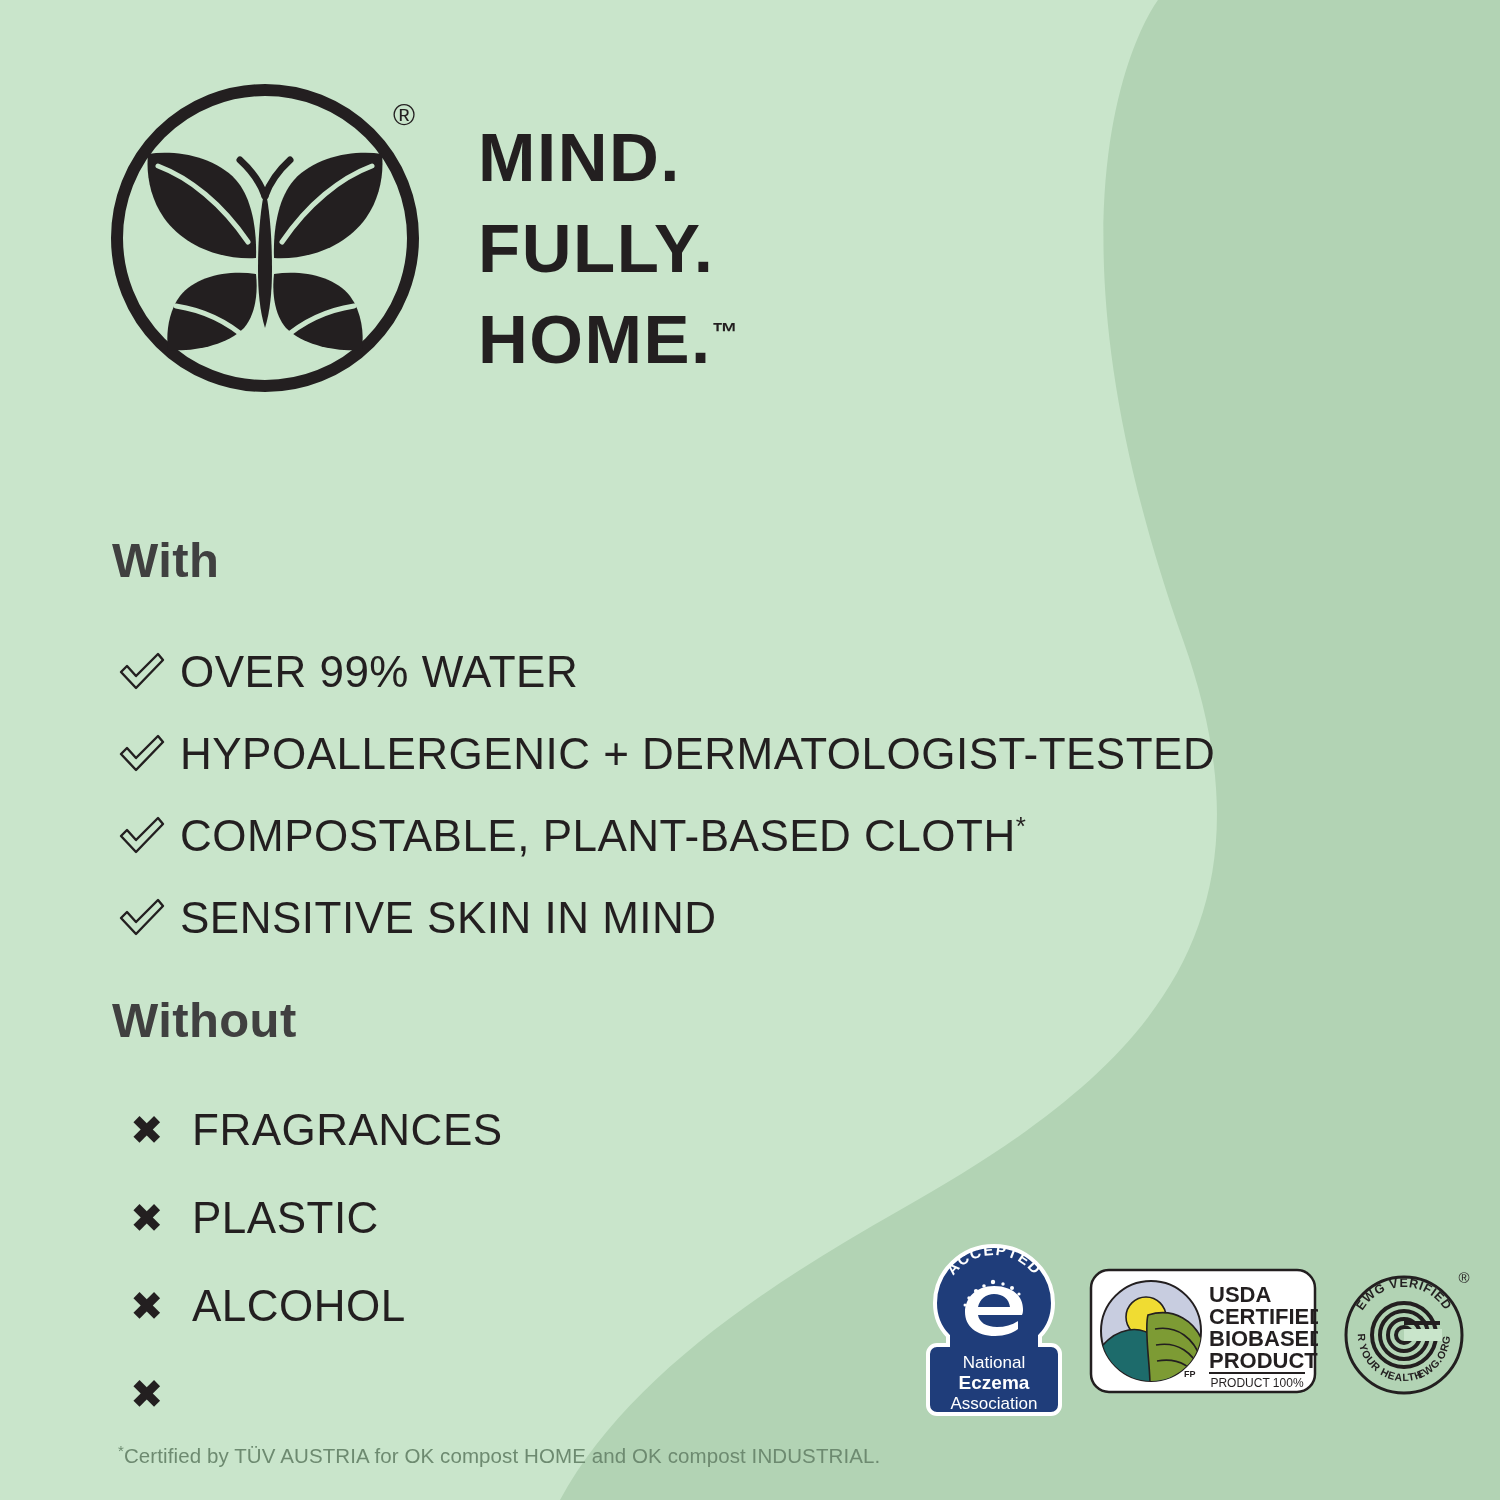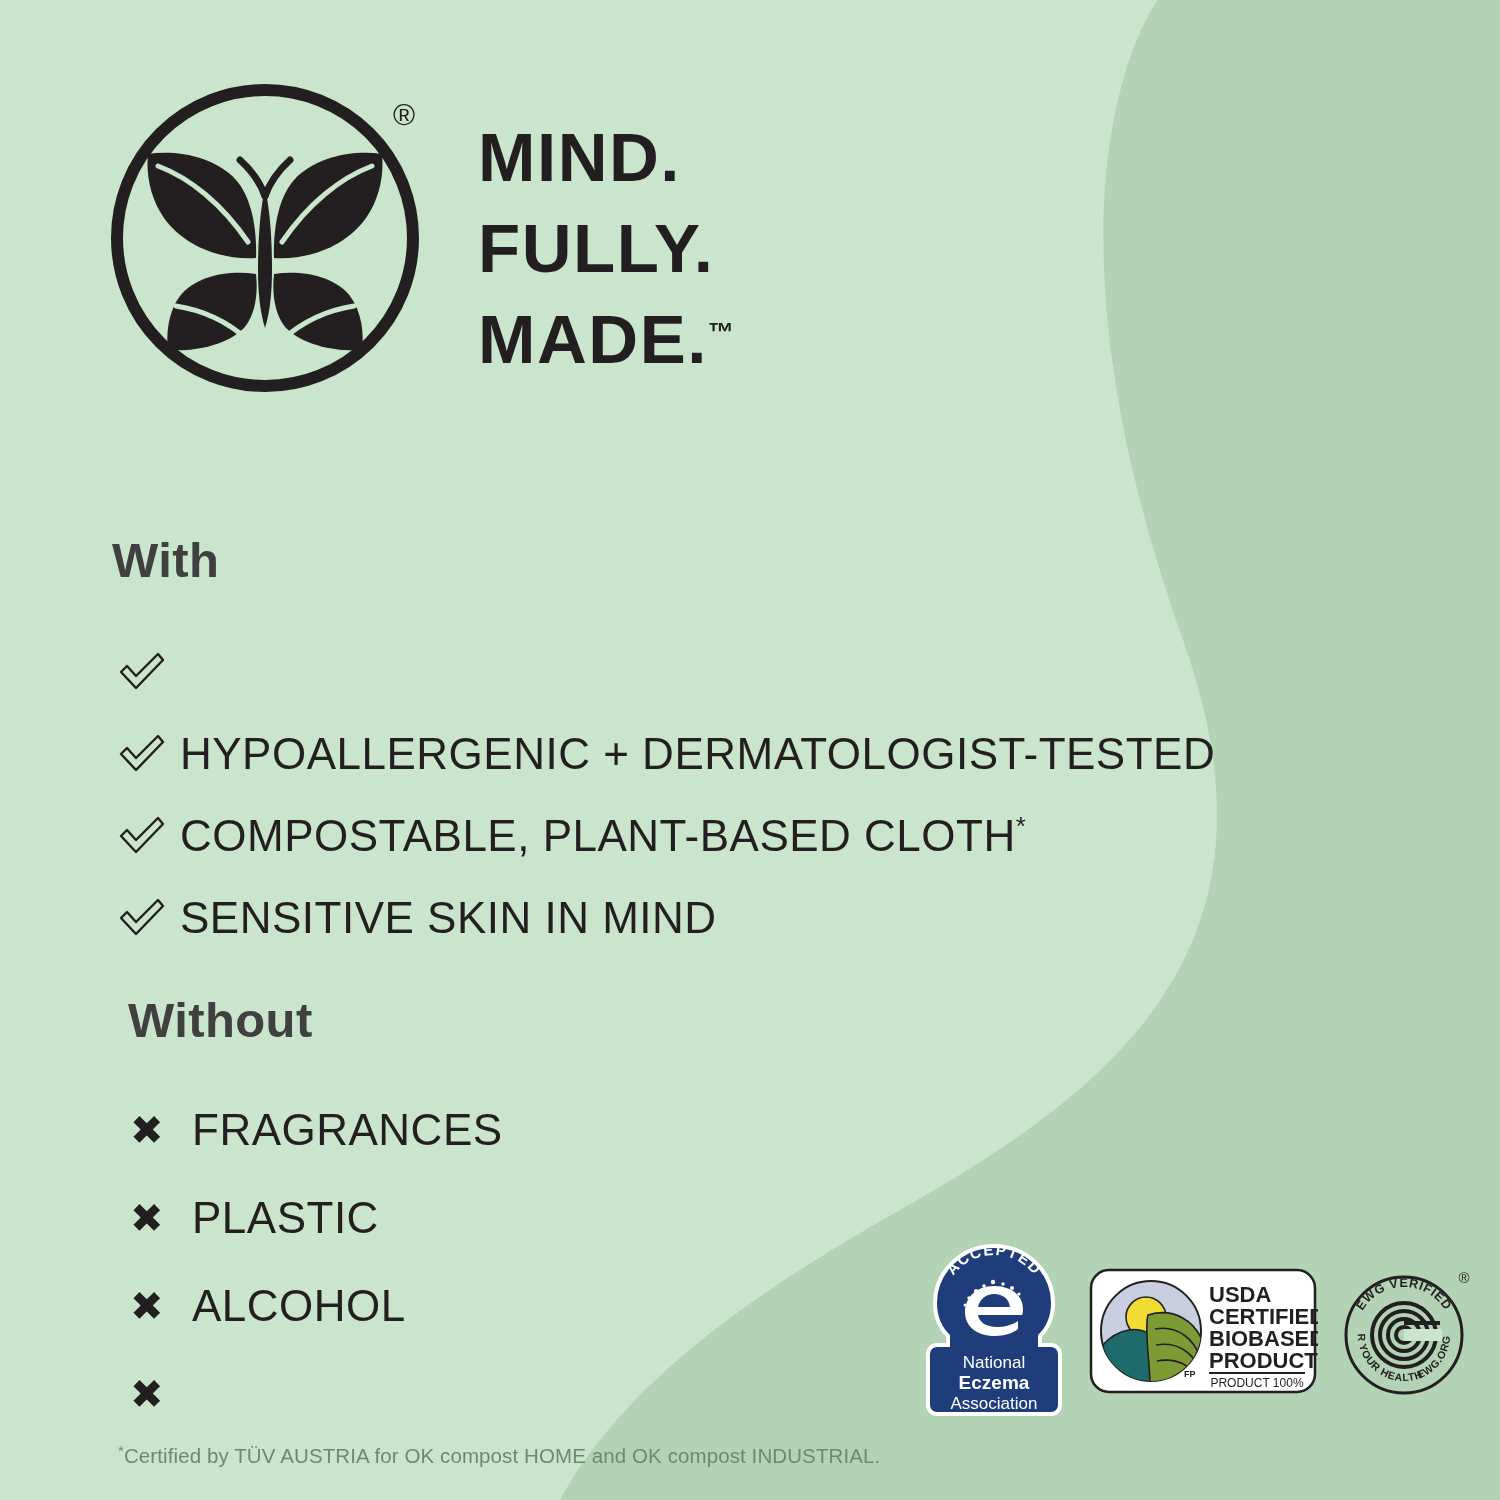--- a/index.html
+++ b/index.html
@@ -27,21 +27,21 @@
     font-size:69px;
     line-height:1.32;
     letter-spacing:1.5px;
     color:#231f20;
     white-space:nowrap;
   }
   .headline .hl .tm{font-size:26px;vertical-align:22px;letter-spacing:0;}
 
   
   .sec-with{position:absolute;left:112px;top:536px;z-index:2;}
-  .sec-without{position:absolute;left:128px;top:996px;z-index:2;}
+  .sec-without{position:absolute;left:112px;top:996px;z-index:2;}
   .sec-title{
     font-weight:700;font-size:49px;line-height:1;color:#404040;letter-spacing:0.4px;
   }
 
   
   .list{position:absolute;z-index:2;}
   .list-with{left:118px;top:630px;}
   .list-without{left:130px;top:1086px;}
 
   .item{display:flex;align-items:center;height:82px;}
@@ -115,37 +115,38 @@
         <path d="M164,204 C192,200 224,206 240,226 C252,242 254,264 252,280
                  C228,282 194,276 176,258 C164,244 162,222 164,204 Z" fill="#231f20"></path>
         <path d="M244,236 C218,240 192,252 172,270" fill="none" stroke="#c9e5cb" stroke-width="5" stroke-linecap="round"></path>
       </svg>
       <span class="reg-mark">®</span>
     </div>
 
     <div class="headline">
       <div class="hl">MIND.</div>
       <div class="hl">FULLY.</div>
-      <div class="hl"><span>MADE.</span><span class="tm">™</span></div>
+      <div class="hl"><span>HOME.</span><span class="tm">™</span></div>
     </div>
 
   </div>
 
   <div class="sec-with">
     <div class="sec-title">With</div>
   </div>
 
   <div class="list list-with">
 
     <div class="item">
       <span class="bullet">
         <svg width="48" height="44" viewBox="0 0 48 44" aria-hidden="true">
           <path d="M3,23 L9,17 L18,27 L40,5 L45,11 L18,39 Z" fill="none" stroke="#231f20" stroke-width="2.4" stroke-linejoin="round"></path>
         </svg>
       </span>
+      <span class="item-text"><span>OVER 99% WATER</span><span class="star"></span></span>
     </div>
 
     <div class="item">
       <span class="bullet">
         <svg width="48" height="44" viewBox="0 0 48 44" aria-hidden="true">
           <path d="M3,23 L9,17 L18,27 L40,5 L45,11 L18,39 Z" fill="none" stroke="#231f20" stroke-width="2.4" stroke-linejoin="round"></path>
         </svg>
       </span>
       <span class="item-text"><span>HYPOALLERGENIC + DERMATOLOGIST-TESTED</span><span class="star"></span></span>
     </div>

